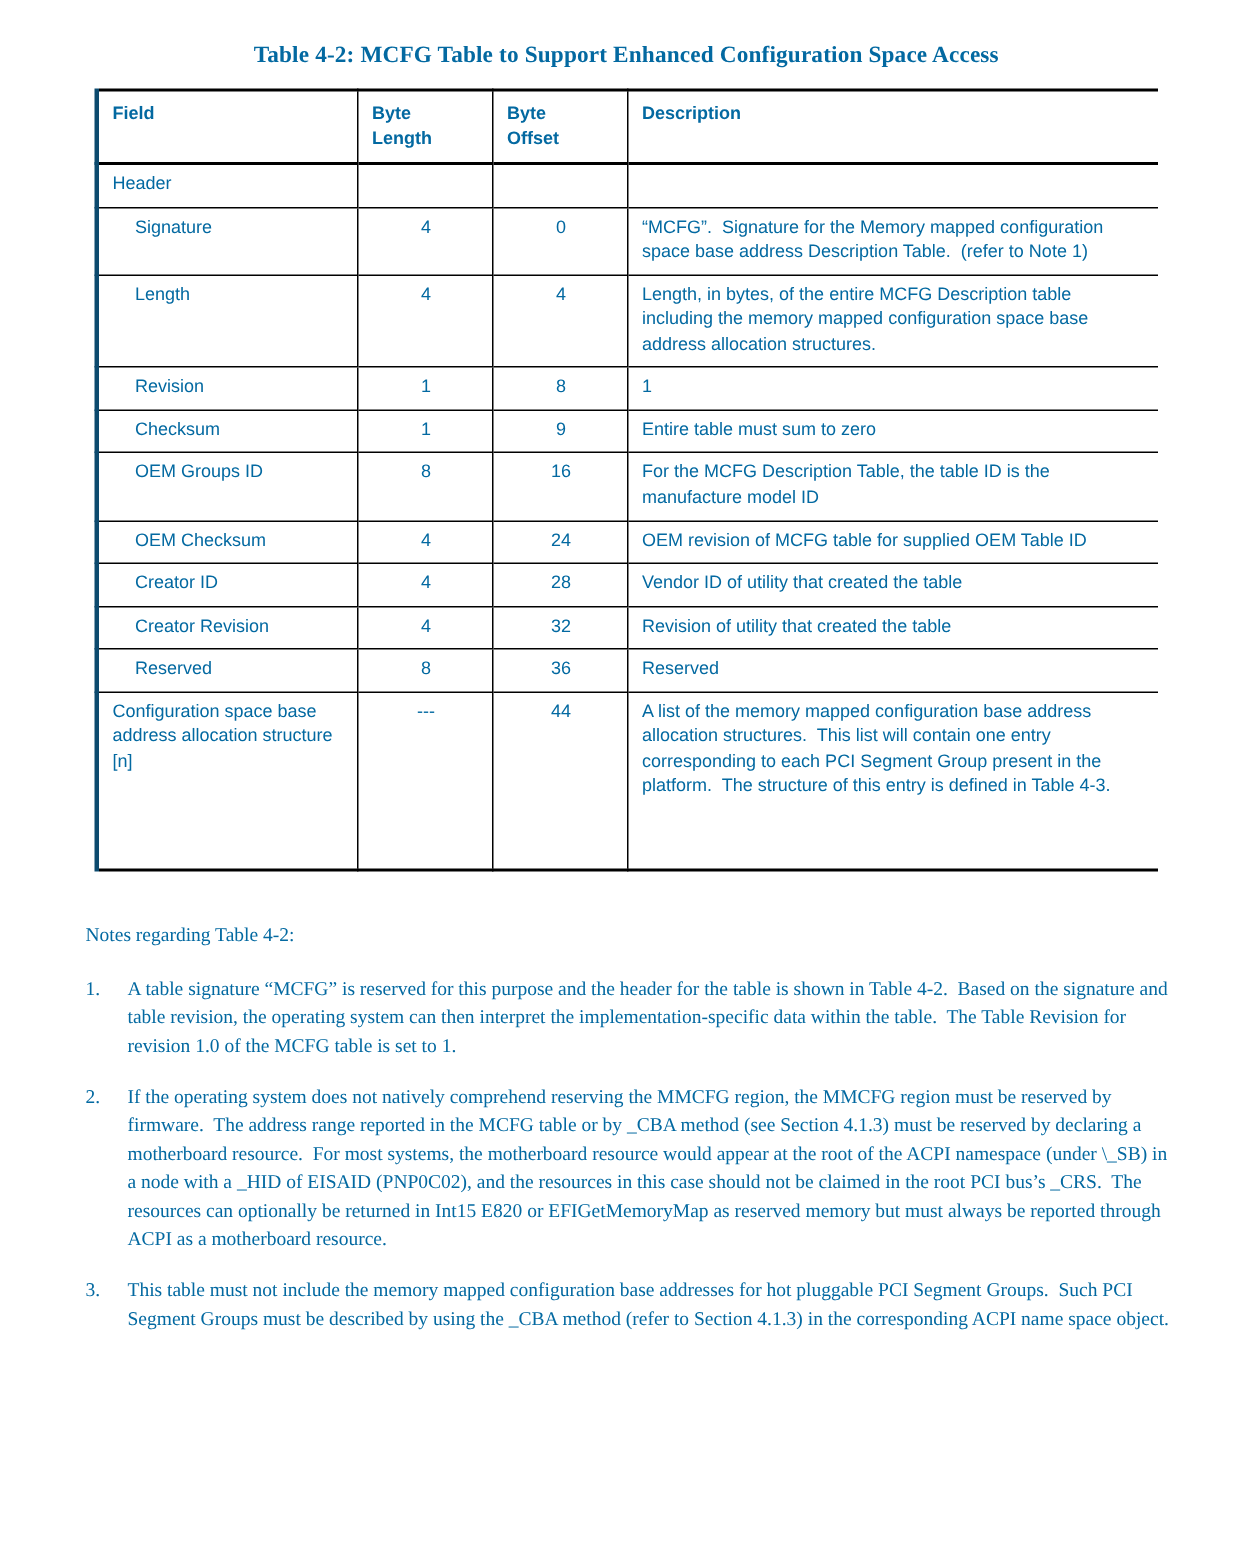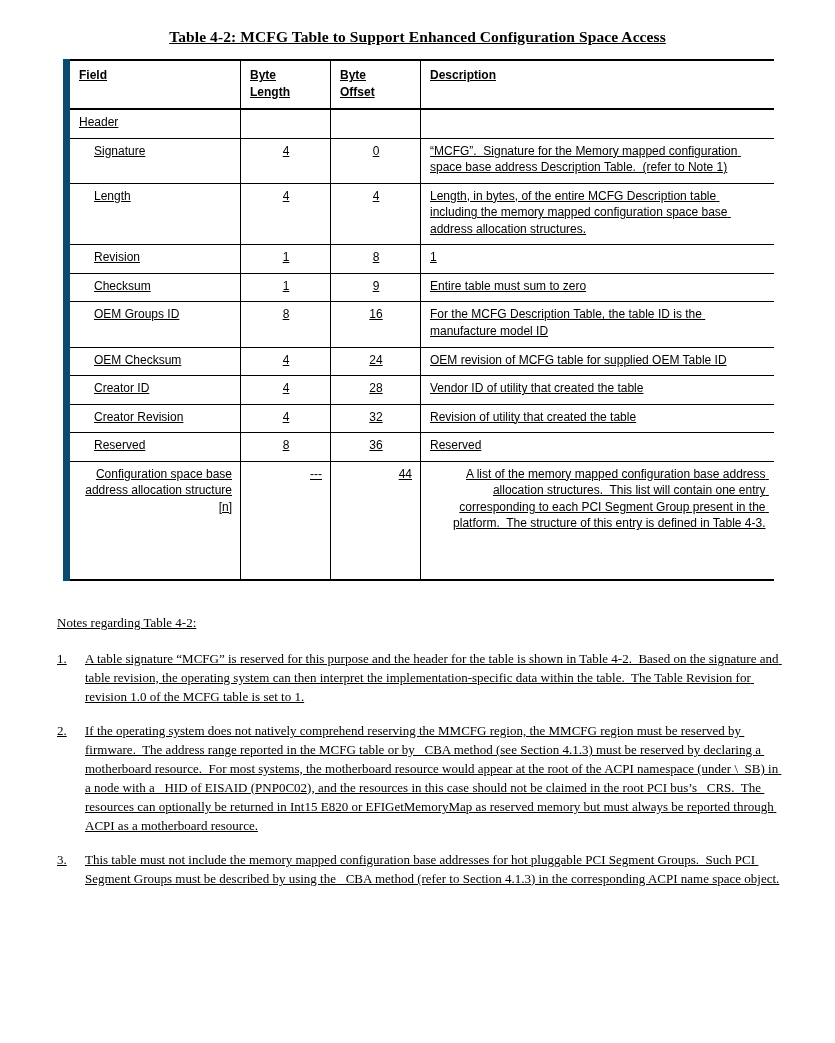--- a/index.html
+++ b/index.html
@@ -1,48 +1,47 @@
 <!DOCTYPE html>
 <html><head>
 <meta charset="utf-8">
 <style>
   html,body{margin:0;padding:0;background:#ffffff;}
   .page{
-    width:835px;height:1043px;background:#ffffff;color:#000000;
+    width:835px;height:1043px;background:#ffffff;color:#0369a1;
     position:relative;overflow:hidden;
     font-family:"Liberation Sans",sans-serif;
-    text-decoration:underline;
   }
   .caption{
     padding-top:28px;text-align:center;
     font-family:"Liberation Serif",serif;
     font-size:15.5px;font-weight:bold;letter-spacing:.1px;
   }
   table.spec{
     border-collapse:collapse;table-layout:fixed;
     margin:13px 0 0 63px;width:707px;
-    border-top:2px solid #000;border-bottom:2px solid #000;border-left:7px solid #0c4a6e;
+    border-top:2px solid #000;border-bottom:2px solid #000;border-left:3px solid #0c4a6e;
     font-size:12px;line-height:1.38;
   }
   table.spec th{
     text-align:left;vertical-align:top;font-weight:bold;
     padding:6px 8px 8px 9px;white-space:pre-line;
     border-bottom:2px solid #000;border-right:1px solid #000;
     font-size:12px;
   }
   table.spec th:last-child{border-right:none;}
   table.spec td{
     vertical-align:top;padding:4px 8px 7px 9px;
     border-top:1px solid #000;border-right:1px solid #000;
   }
   table.spec td:last-child{border-right:none;}
   td.num{text-align:center;padding-right:30px;}
   td.field.indent{padding-left:24px;}
   td.desc{white-space:pre-wrap;}
-  tr.tall td{height:106px;text-align:right;}
+  tr.tall td{height:106px;}
   .notes{
     margin:32px 55px 0 57px;
     font-family:"Liberation Serif",serif;
     font-size:13px;line-height:19px;
   }
   .notes-heading{margin-bottom:17px;}
   .note{display:flex;margin-top:15px;}
   .note-num{flex:0 0 28px;width:28px;}
   .note-text{flex:1;white-space:pre-wrap;}
 </style>

